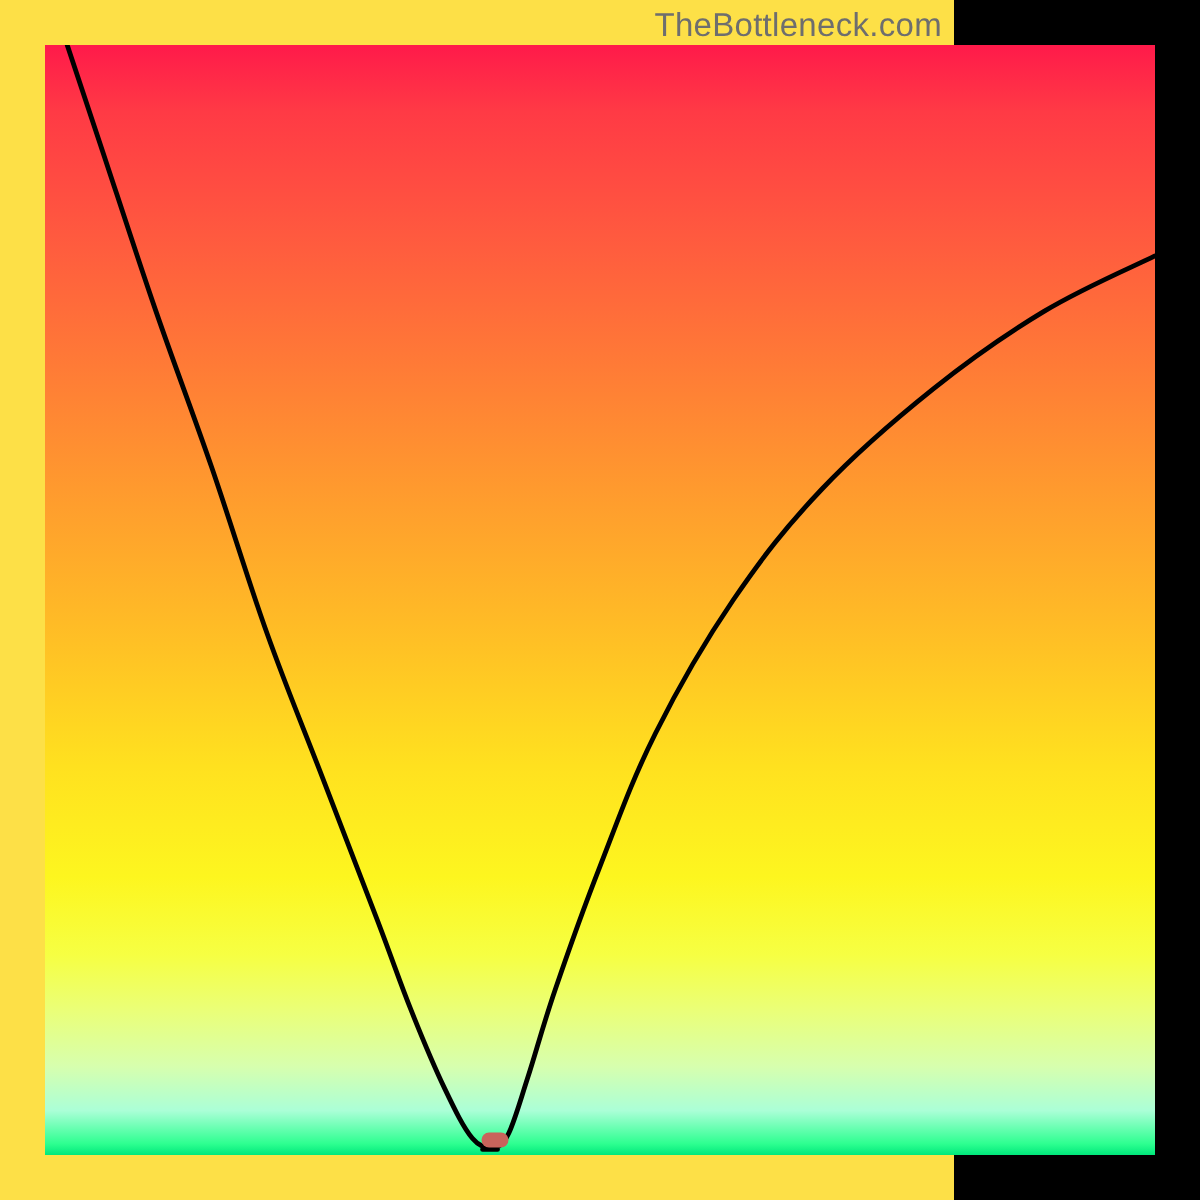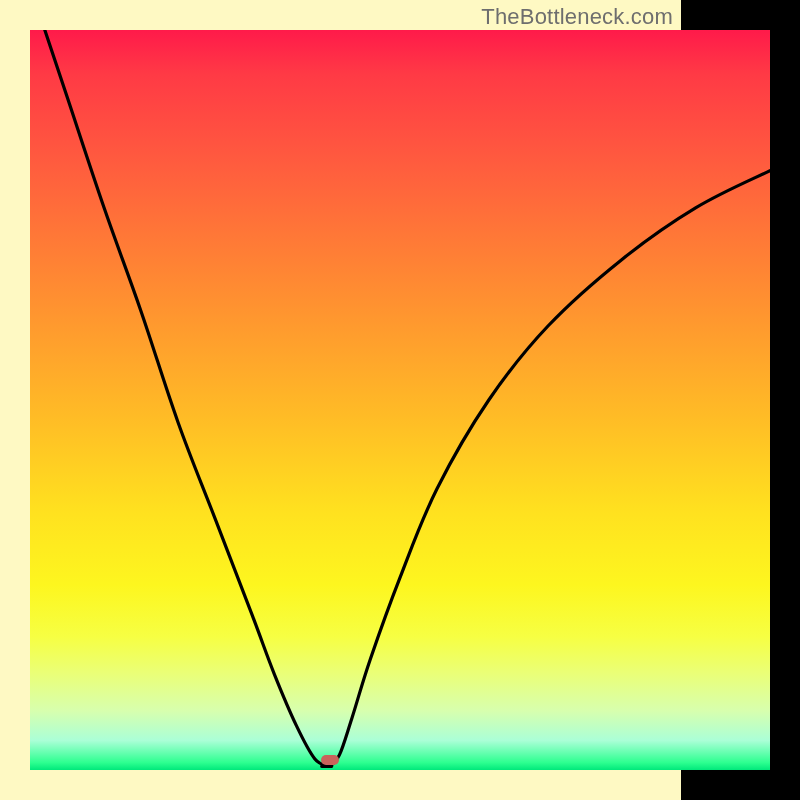--- a/index.html
+++ b/index.html
@@ -8,22 +8,21 @@
     width: 800px;
     height: 800px;
     background: #000;
     overflow: hidden;
     font-family: Arial, Helvetica, sans-serif;
   }
   .outer {
     position: relative;
     width: 636px;
     height: 800px;
-    background: #fef9c3;
-    padding-left: 45px;
+    background: #fde047;
   }
   .plot {
     position: absolute;
     left: 30px;
     top: 30px;
     width: 740px;
     height: 740px;
     background: linear-gradient(
       to bottom,
       #ff1a4a 0%,

